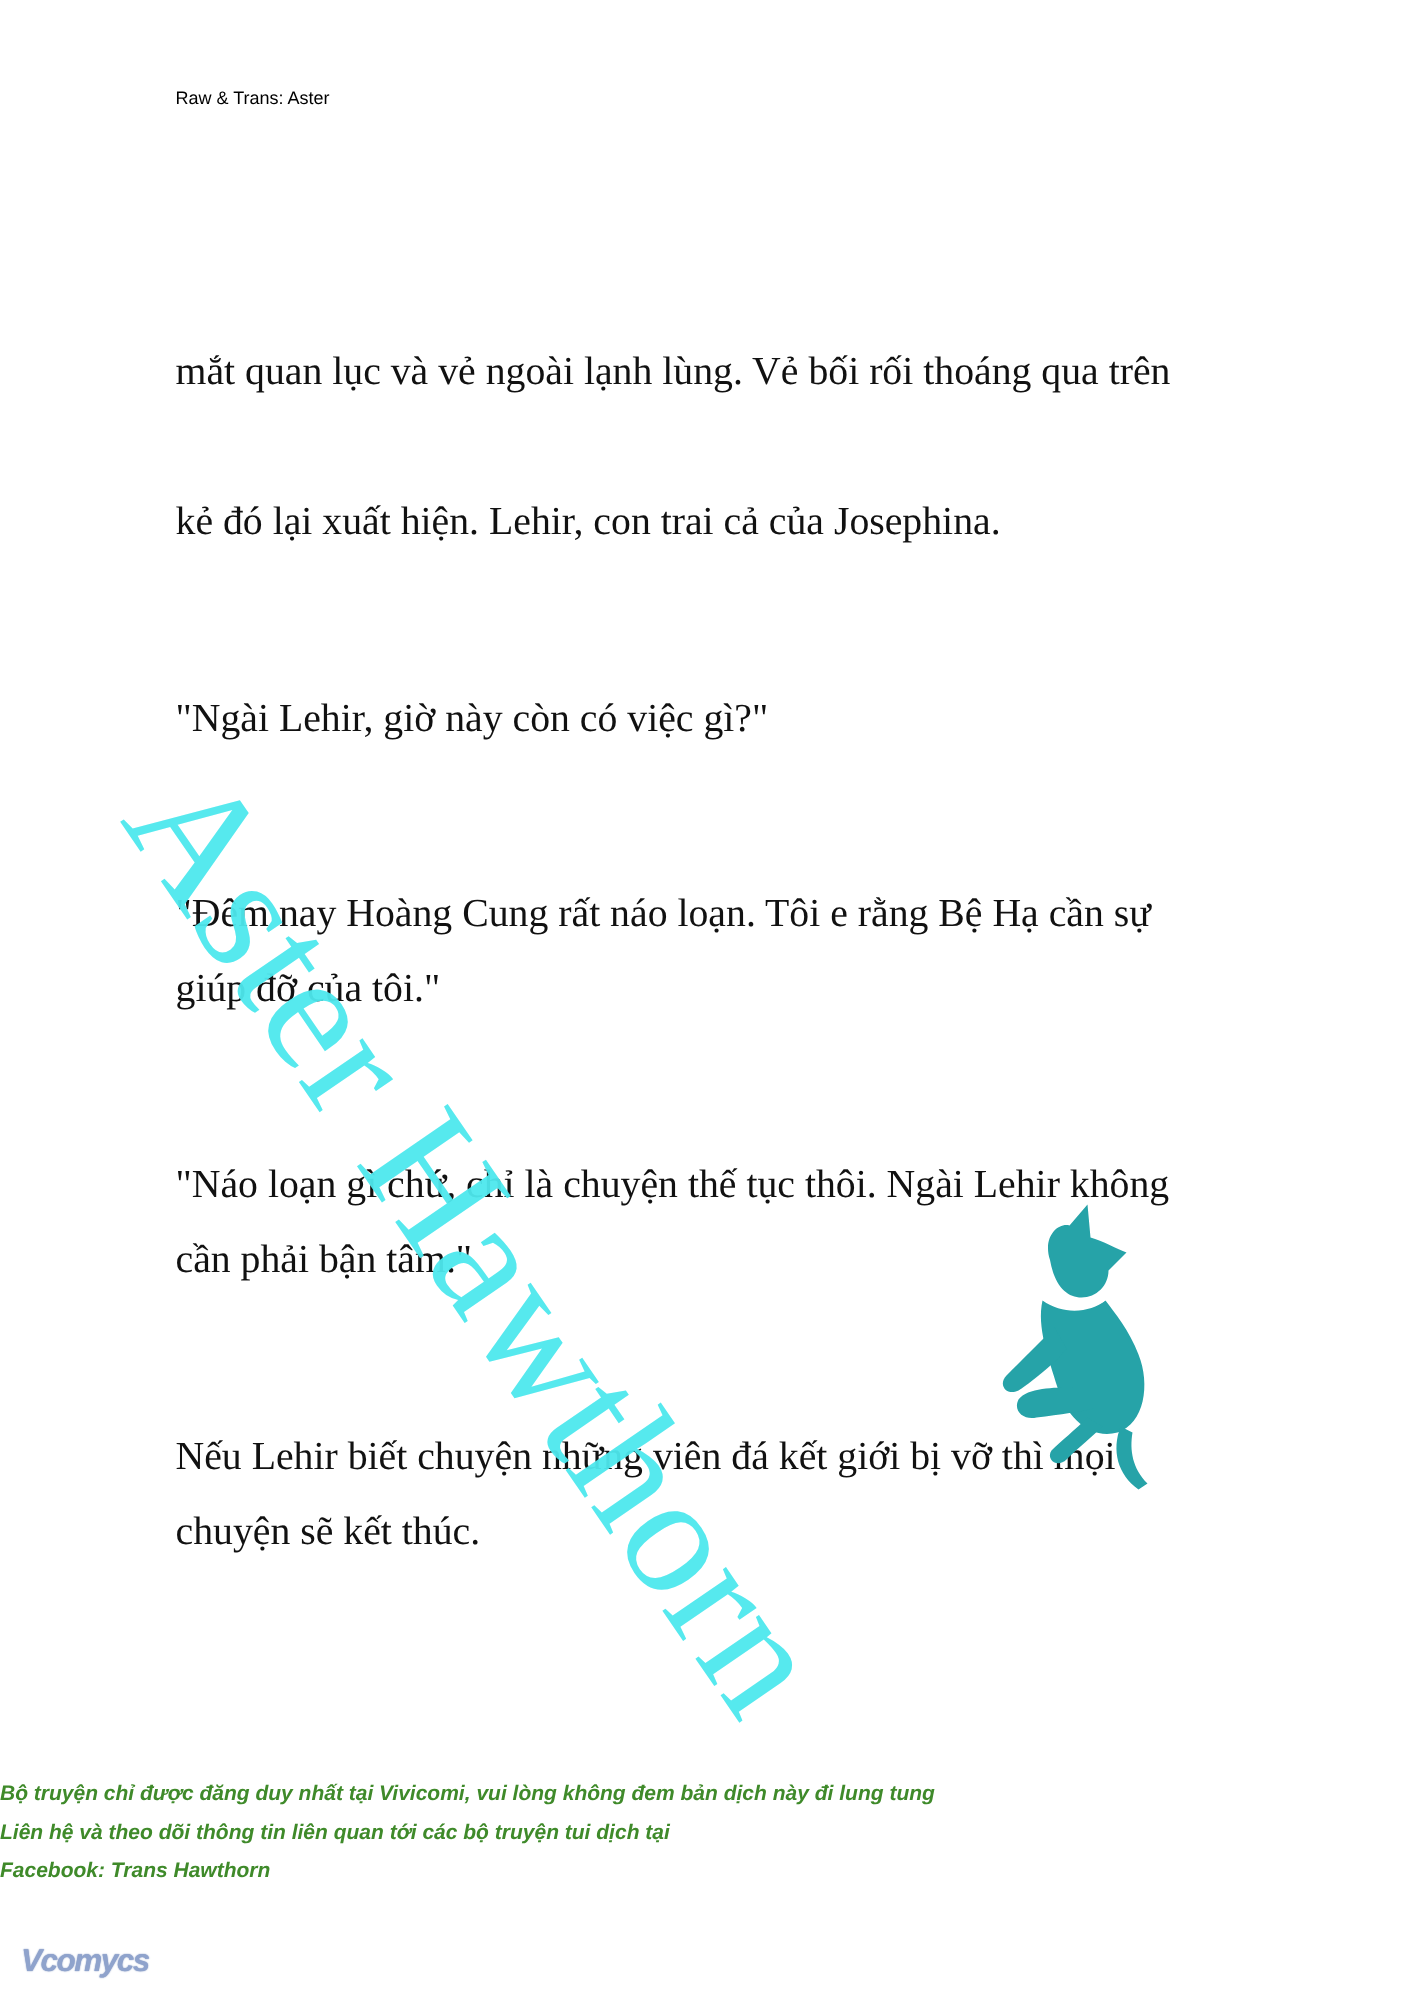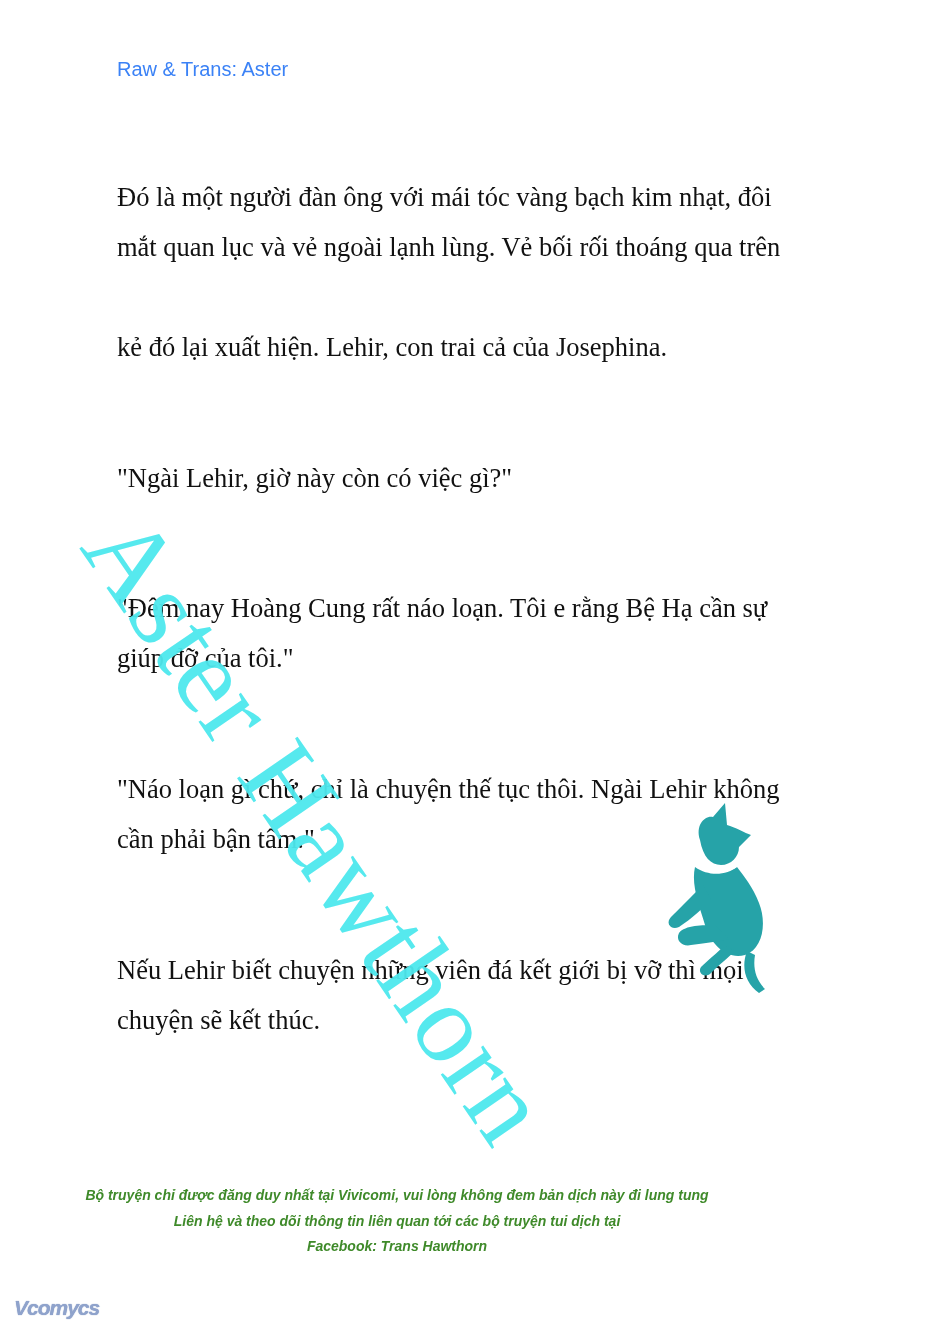--- a/index.html
+++ b/index.html
@@ -1,35 +1,35 @@
 <!DOCTYPE html>
 <html><head>
   <meta charset="utf-8">
   <style>
     html, body { margin: 0; padding: 0; background: #ffffff; }
     body { width: 950px; height: 1343px; position: relative; overflow: hidden; }
     .header-credit {
       position: absolute; left: 117px; top: 58px;
-      font-family: "Liberation Sans", sans-serif; font-size: 20px; color: #3b82f6;
+      font-family: "Liberation Sans", sans-serif; font-size: 12px; color: #000000;
     }
     .body-text {
       position: absolute; left: 117px; width: 730px;
       font-family: "Liberation Serif", serif; font-size: 26.5px; color: #111111;
       line-height: 50px; margin: 0; white-space: nowrap;
     }
     .watermark {
       position: absolute; left: 110px; top: 470px;
       transform: rotate(55.5deg); transform-origin: left center;
       font-family: "Liberation Serif", serif; font-size: 112px; color: #4ee8ee;
       white-space: nowrap; letter-spacing: 1px; opacity: 0.95;
       line-height: 1;
     }
     .cat { position: absolute; left: 655px; top: 795px; width: 130px; height: 200px; }
     .footer-note {
-      position: absolute; left: 0; width: 794px; text-align: center;
+      position: absolute; left: 0; width: 794px; 
       font-family: "Liberation Sans", sans-serif; font-style: italic; font-weight: bold;
       font-size: 14px; color: #3f8a2a;
     }
     .logo-left {
       position: absolute; left: 14px; top: 1296px;
       font-family: "Liberation Sans", sans-serif; font-style: italic; font-weight: bold;
       font-size: 21px; color: #8fa3cc; letter-spacing: -1px;
       text-shadow: 0 0 1px #6f86b8;
     }
     .logo-right {
@@ -39,21 +39,21 @@
       text-shadow: 0 0 3px #9fb6de, 0 0 5px #9fb6de, 0 0 2px #6f86b8;
       margin-top: 44px;
     }
   </style>
 </head>
 <body>
 
 <div class="header-credit">Raw &amp; Trans: Aster</div>
 
 <p class="body-text" style="top:172px;">
-  <span>Đó là một người đàn ông với mái tóc vàng bạch kim nhạt, đôi</span><br>
+  <br>
   <span>mắt quan lục và vẻ ngoài lạnh lùng. Vẻ bối rối thoáng qua trên</span><br>
   <br>
   <span>kẻ đó lại xuất hiện. Lehir, con trai cả của Josephina.</span>
 </p>
 
 <p class="body-text" style="top:453px;">
   <span>"Ngài Lehir, giờ này còn có việc gì?"</span>
 </p>
 
 <p class="body-text" style="top:583px;">

